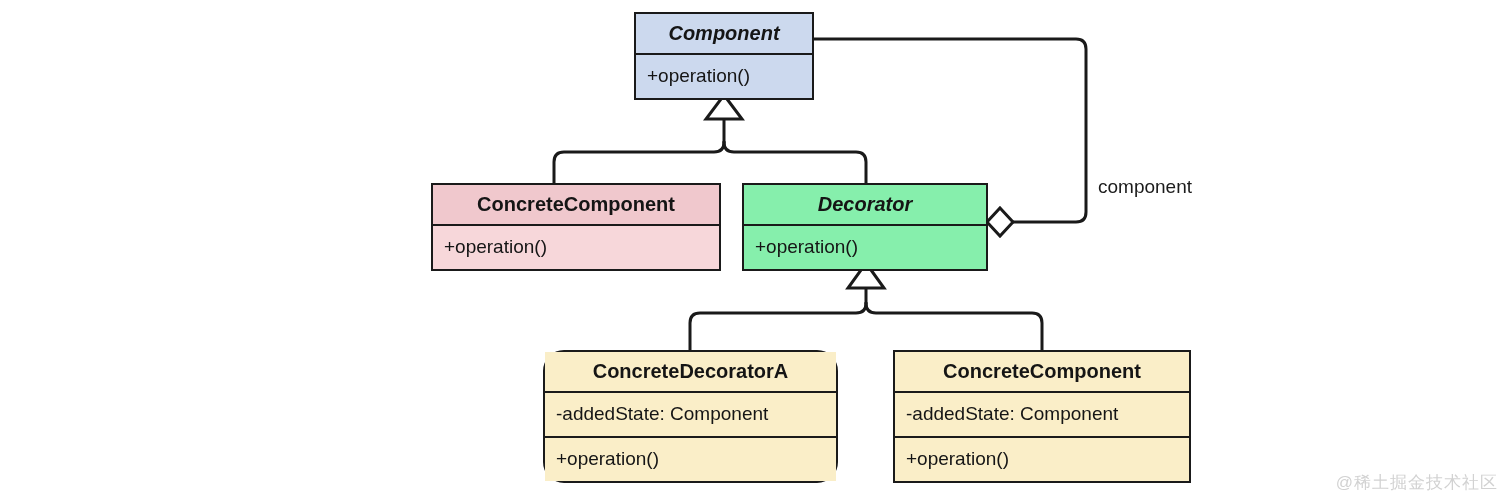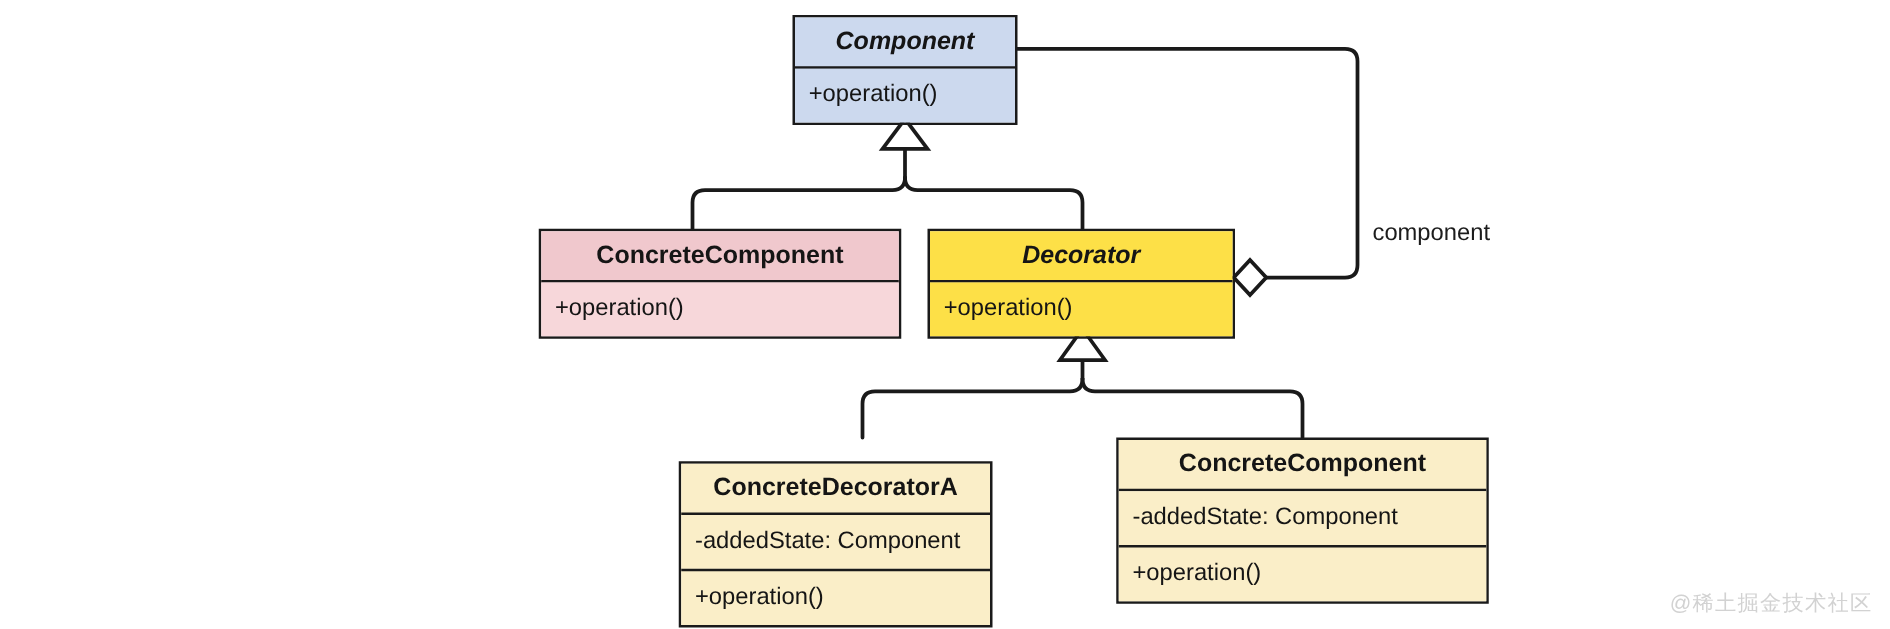--- a/index.html
+++ b/index.html
@@ -62,24 +62,24 @@
   #box-component .uml-compartment { background: #ccd9ee; }
 
   
   #box-concrete-component { left: 431px; top: 183px; width: 290px; }
   #box-concrete-component .uml-title { background: #f0c8cd; }
   #box-concrete-component .uml-compartment { background: #f7d7da; }
 
   
   #box-decorator { left: 742px; top: 183px; width: 246px; }
   #box-decorator .uml-title,
-  #box-decorator .uml-compartment { background: #fde047; }
+  #box-decorator .uml-compartment { background: #86efac; }
 
   
-  #box-concrete-decorator-a { left: 543px; top: 369px; width: 251px; }
+  #box-concrete-decorator-a { left: 543px; top: 350px; width: 295px; border-radius: 21px; }
   #box-concrete-decorator-a .uml-title,
   #box-concrete-decorator-a .uml-compartment { background: #faeec8; }
 
   
   #box-concrete-decorator-b { left: 893px; top: 350px; width: 298px; }
   #box-concrete-decorator-b .uml-title,
   #box-concrete-decorator-b .uml-compartment { background: #faeec8; }
 
   .edge-label {
     position: absolute;

